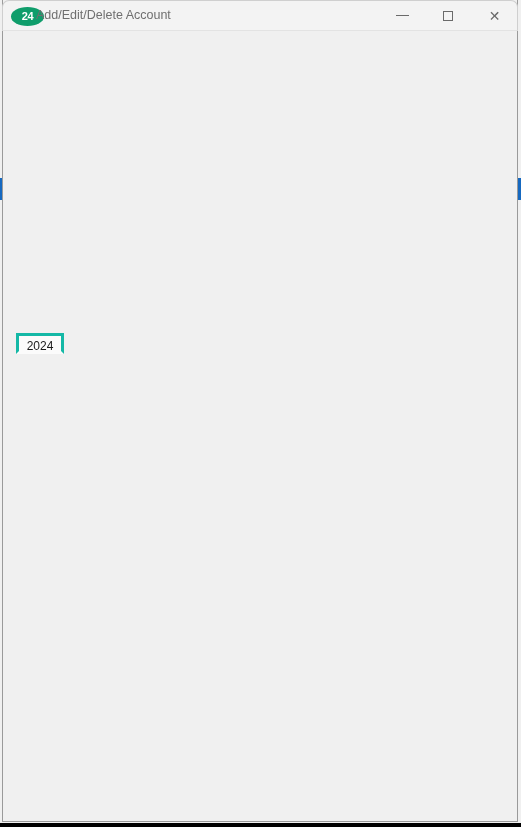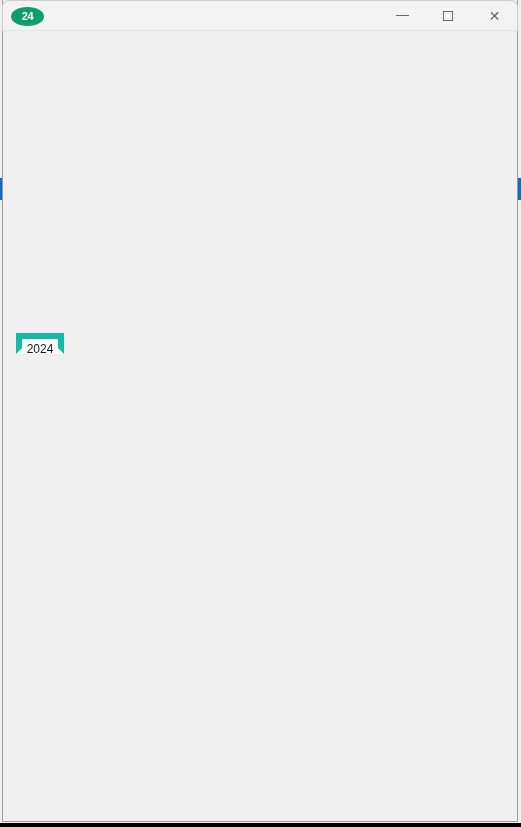--- a/index.html
+++ b/index.html
@@ -224,21 +224,21 @@
   
   .tabstrip {
     position: absolute;
     left: 16px; top: 333px;
     width: 478px; height: 21px;
   }
   .tab {
     position: absolute;
     top: 2px; height: 19px;
     background: #ebebeb;
-    border: 6px solid #14b8a6;
+    border: 3px solid #14b8a6;
     box-sizing: border-box;
     font-size: 12px;
     color: #1a1a1a;
     text-align: center;
     line-height: 17px;
   }
   .tab.active {
     top: 0px; height: 21px;
     background: #fbfbfb;
     border-bottom-color: #fbfbfb;
@@ -321,20 +321,21 @@
 
 <div id="app">
 
   <div class="edge-sliver left"></div>
   <div class="edge-sliver right"></div>
 
   <div class="outer-frame"></div>
 
   <div class="titlebar">
     <div class="app-icon">24</div>
+    <div class="title-text">Add/Edit/Delete Account</div>
     <div class="win-btn btn-min">
         <span></span>
       </div>
     <div class="win-btn btn-max">
         <span></span>
       </div>
     <div class="win-btn btn-close">
         <span>✕</span>
       </div>
   </div>

